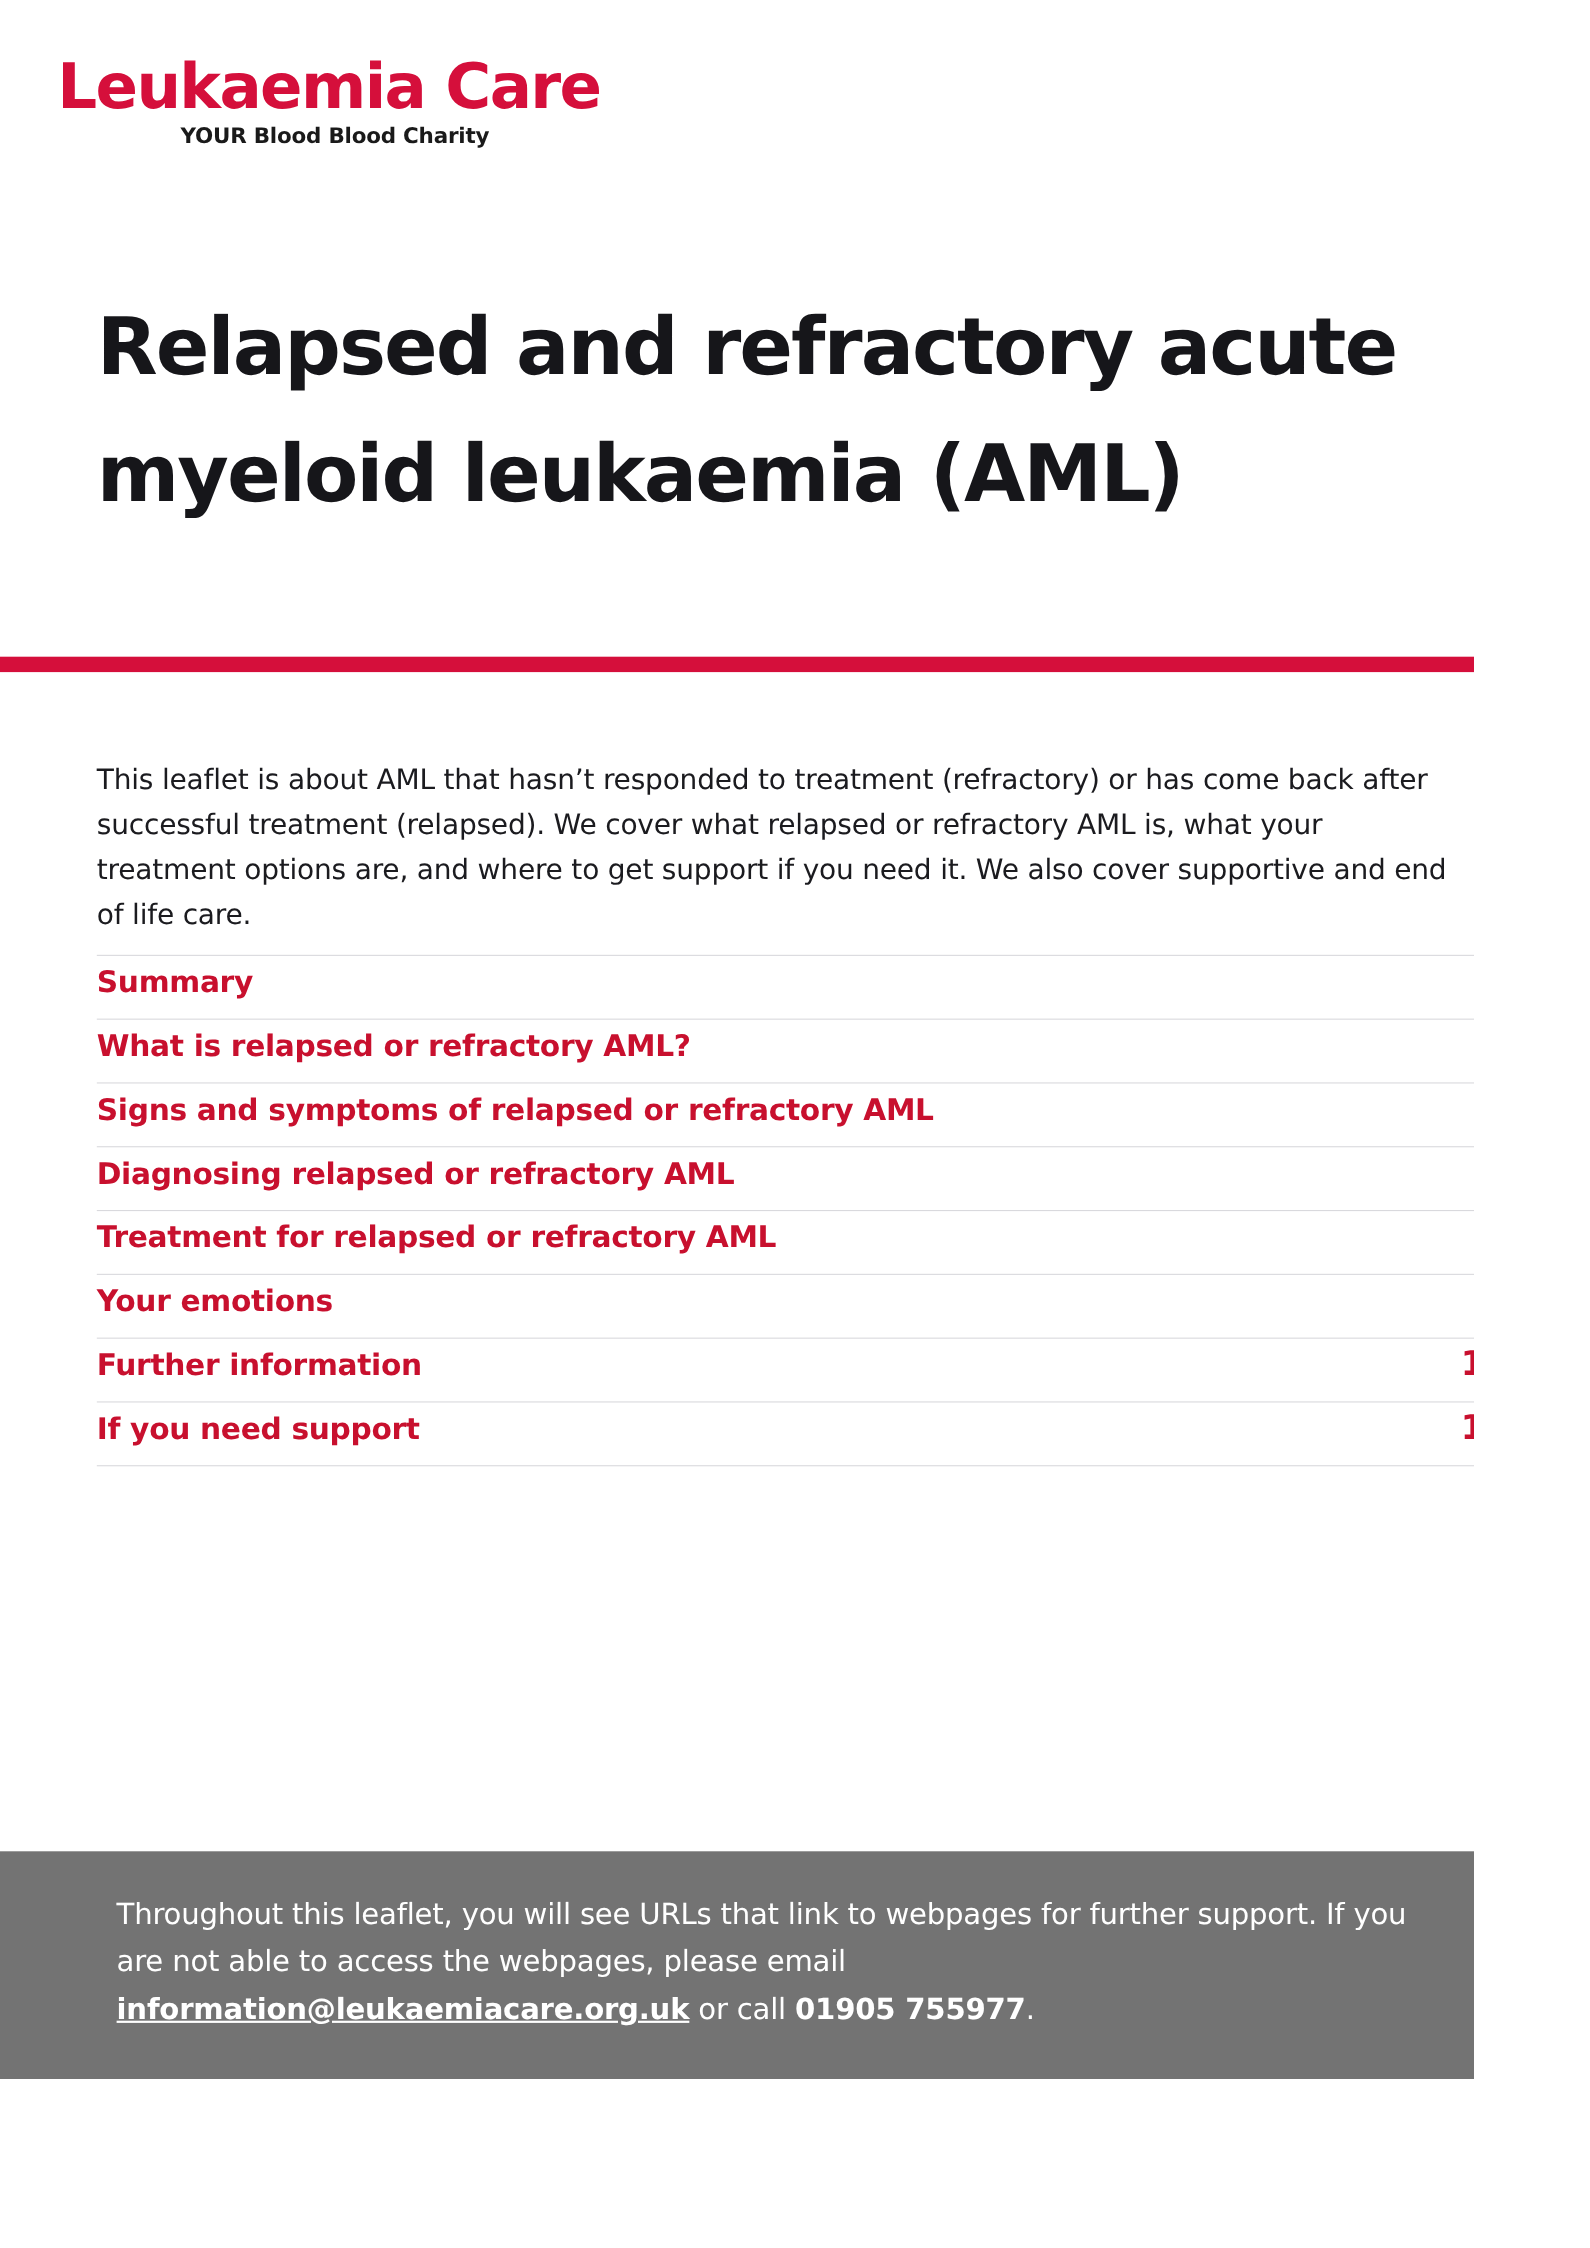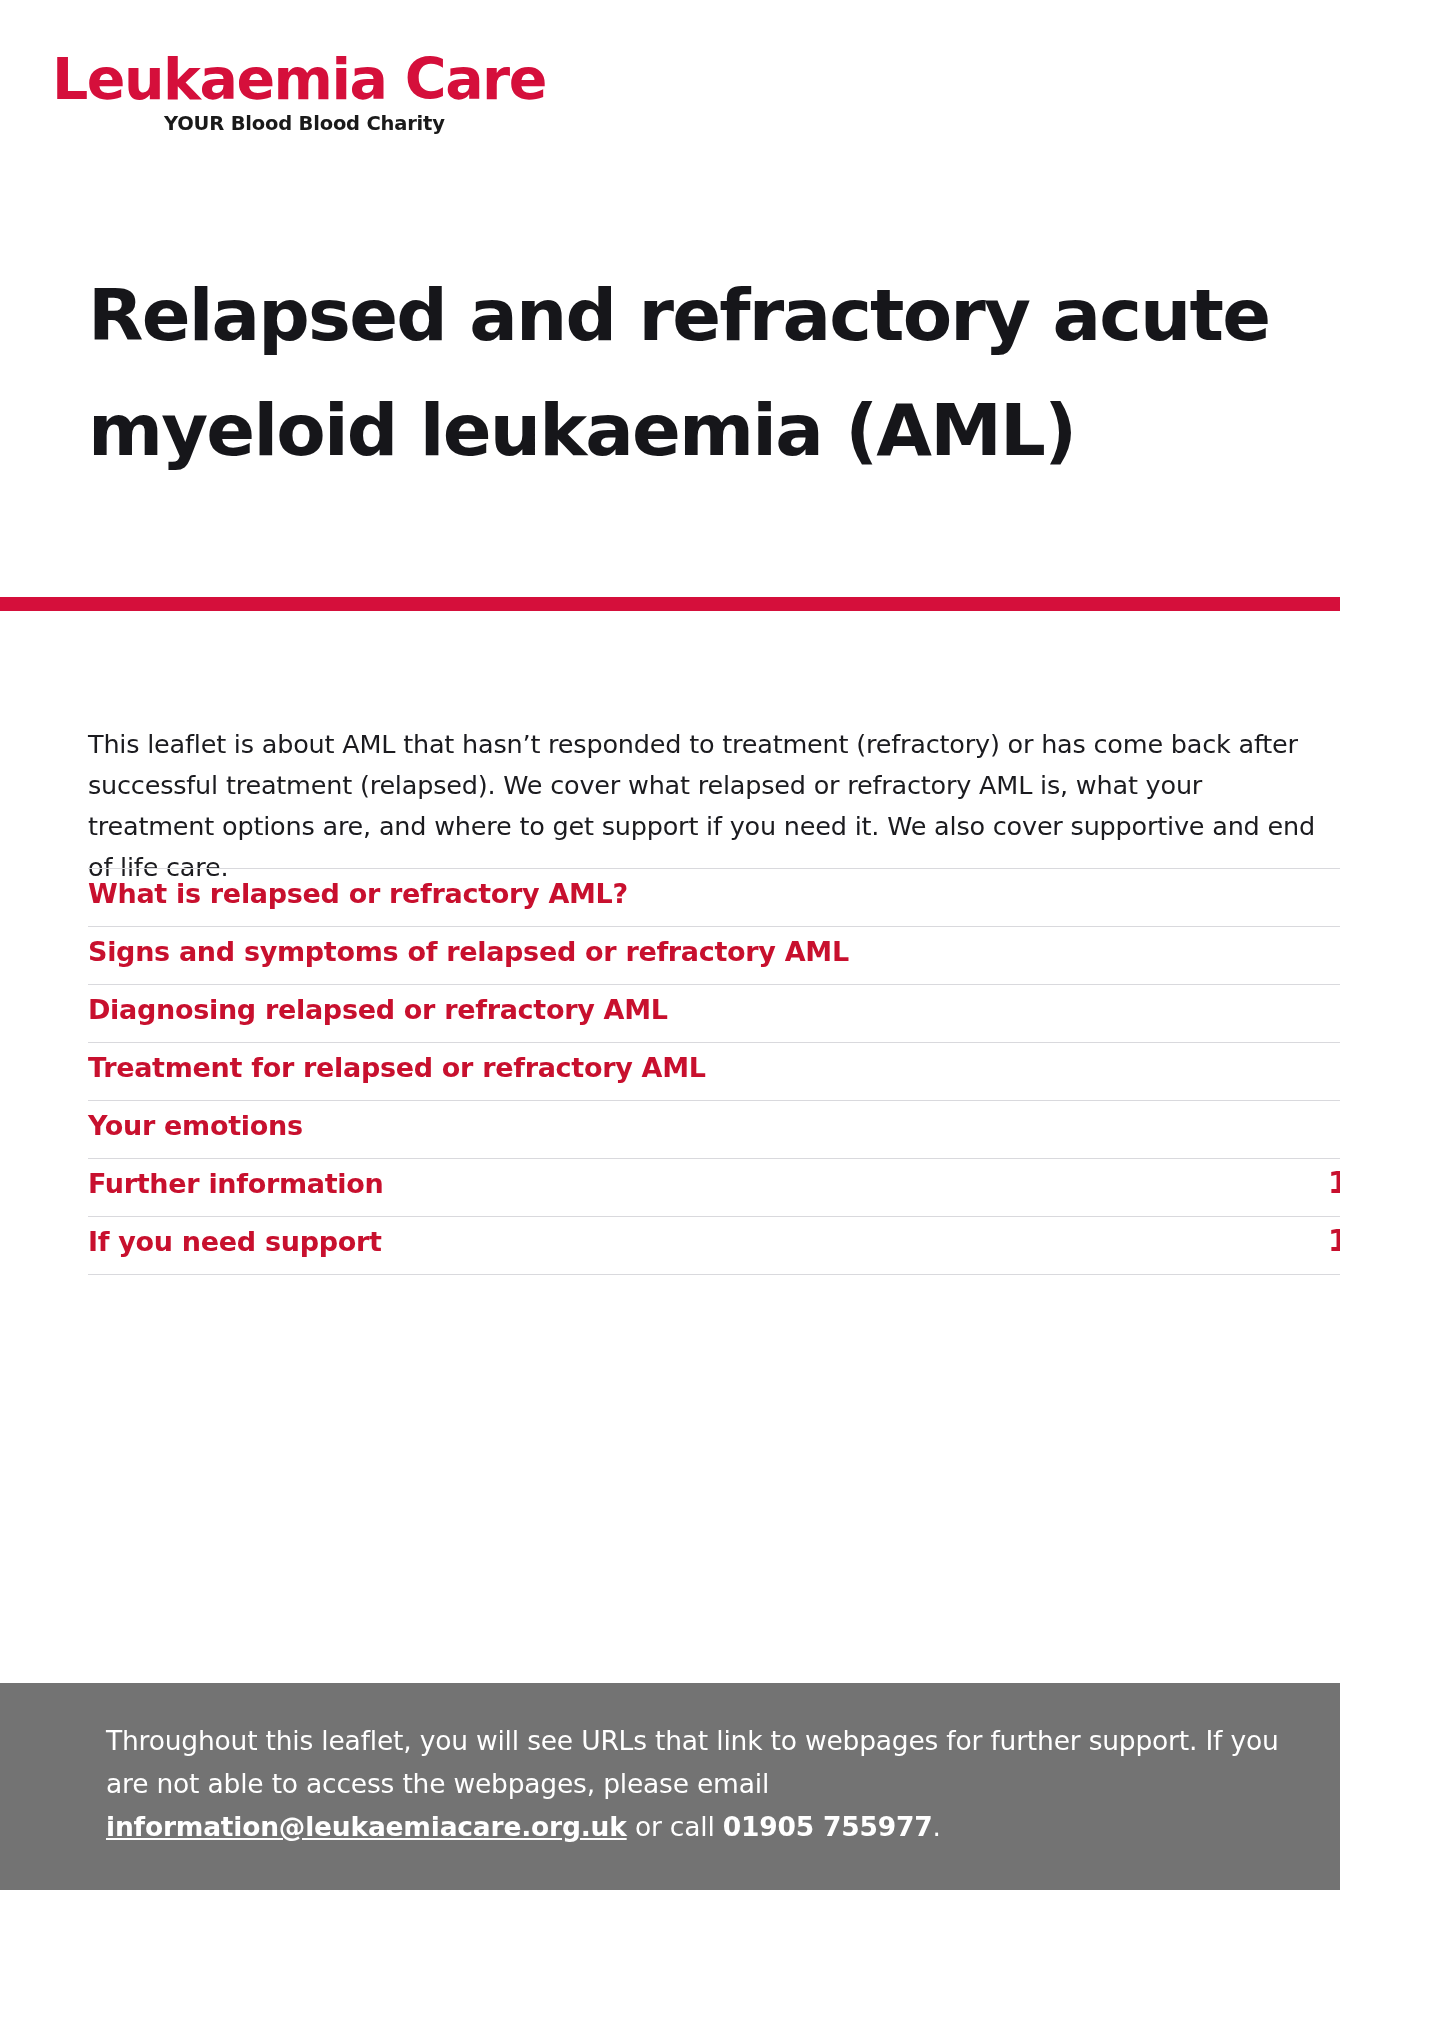--- a/index.html
+++ b/index.html
@@ -75,21 +75,21 @@
     top: 597px;
     width: 1372px;
     height: 14px;
     background: #d50f3b;
   }
 
   
   .intro {
     position: absolute;
     left: 88px;
-    top: 698px;
+    top: 663px;
     width: 1245px;
     font-family: "DejaVu Sans", sans-serif;
     font-size: 25.5px;
     line-height: 41px;
     color: #1b1b1f;
     letter-spacing: -0.2px;
   }
 
   
   .toc {
@@ -171,20 +171,24 @@
   </div>
 
   <h1 class="doc-title">Relapsed and refractory acute myeloid leukaemia (AML)</h1>
 
   <div class="red-rule"></div>
 
   <p class="intro">This leaflet is about AML that hasn’t responded to treatment (refractory) or has come back after successful treatment (relapsed). We cover what relapsed or refractory AML is, what your treatment options are, and where to get support if you need it. We also cover supportive and end of life care.</p>
 
   <div class="toc">
     <div class="toc-row">
+      <span class="toc-label">Summary</span>
+      <span class="toc-page">2</span>
+    </div>
+    <div class="toc-row">
       <span class="toc-label">What is relapsed or refractory AML?</span>
       <span class="toc-page">3</span>
     </div>
     <div class="toc-row">
       <span class="toc-label">Signs and symptoms of relapsed or refractory AML</span>
       <span class="toc-page">3</span>
     </div>
     <div class="toc-row">
       <span class="toc-label">Diagnosing relapsed or refractory AML</span>
       <span class="toc-page">4</span>

